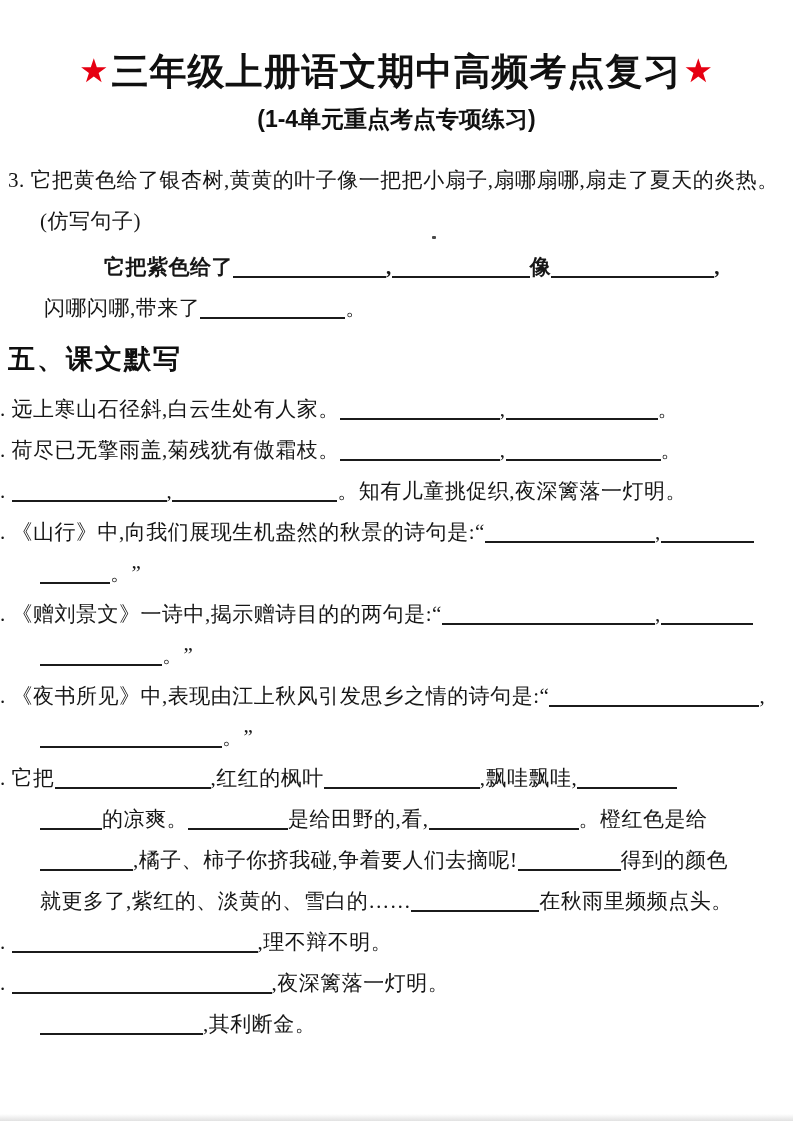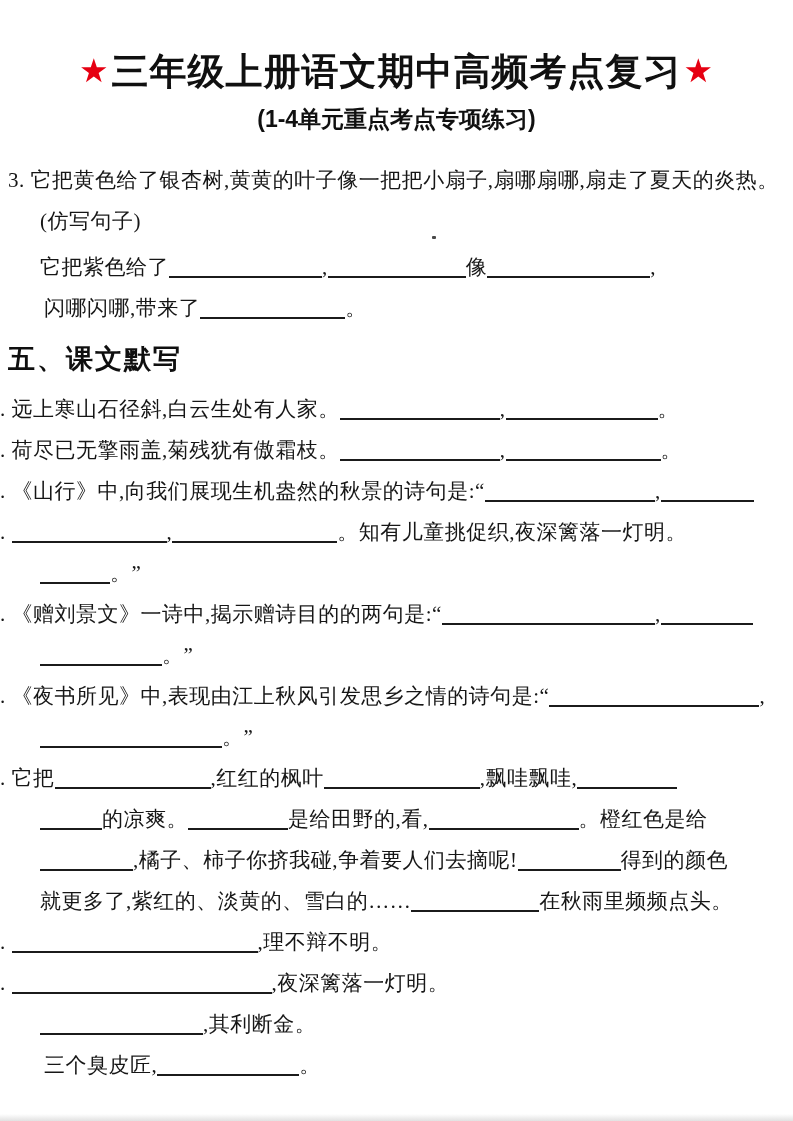--- a/index.html
+++ b/index.html
@@ -47,21 +47,21 @@
   }
   
   .list{margin-top:20px;}
   .list .line{margin-top:15px;}
   .list .line:first-child{margin-top:0;}
   
   .ml13{margin-left:13px;}
   .ml30{}
   .ml40{margin-left:40px;}
   .ml44{margin-left:44px;}
-  .ml80{margin-left:40px;}
+  .ml80{margin-left:104px;font-weight:bold;}
   .mt20{margin-top:20px !important;}
   
   .speck{
     position:absolute;left:432px;top:236px;width:4px;height:3px;
     background:#4a4a4a;border-radius:1px;
   }
   .shadow{
     position:absolute;left:0;bottom:0;width:100%;height:7px;
     background:linear-gradient(to top, rgba(90,90,90,0.18), rgba(90,90,90,0));
   }
@@ -83,33 +83,32 @@
       <div class="line ml40"><span class="txt">(仿写句子)</span></div>
       <div class="line ml80 mt20"><span class="txt">它把紫色给了</span><span class="blank" style="width: 153px;"></span><span class="txt">,</span><span class="blank" style="width: 138px;"></span><span class="txt">像</span><span class="blank" style="width: 163px;"></span><span class="txt">,</span></div>
       <div class="line ml44"><span class="txt">闪哪闪哪,带来了</span><span class="blank" style="width: 145px;"></span><span class="txt">。</span></div>
     </div>
 
   <h2 class="section">五、课文默写</h2>
 
   <div class="list" id="dictation-lines">
       <div class="line ml30"><span class="txt">. 远上寒山石径斜,白云生处有人家。</span><span class="blank" style="width: 160px;"></span><span class="txt">,</span><span class="blank" style="width: 152px;"></span><span class="txt">。</span></div>
       <div class="line ml30"><span class="txt">. 荷尽已无擎雨盖,菊残犹有傲霜枝。</span><span class="blank" style="width: 160px;"></span><span class="txt">,</span><span class="blank" style="width: 155px;"></span><span class="txt">。</span></div>
+      <div class="line ml30"><span class="txt">. </span><span class="blank" style="width: 155px;"></span><span class="txt">,</span><span class="blank" style="width: 165px;"></span><span class="txt">。知有儿童挑促织,夜深篱落一灯明。</span></div>
       <div class="line ml30"><span class="txt">. 《山行》中,向我们展现生机盎然的秋景的诗句是:“</span><span class="blank" style="width: 170px;"></span><span class="txt">,</span><span class="blank" style="width: 93px;"></span></div>
-      <div class="line ml30"><span class="txt">. </span><span class="blank" style="width: 155px;"></span><span class="txt">,</span><span class="blank" style="width: 165px;"></span><span class="txt">。知有儿童挑促织,夜深篱落一灯明。</span></div>
       <div class="line ml40"><span class="blank" style="width: 70px;"></span><span class="txt">。”</span></div>
       <div class="line ml30"><span class="txt">. 《赠刘景文》一诗中,揭示赠诗目的的两句是:“</span><span class="blank" style="width: 213px;"></span><span class="txt">,</span><span class="blank" style="width: 92px;"></span></div>
       <div class="line ml40"><span class="blank" style="width: 122px;"></span><span class="txt">。”</span></div>
       <div class="line ml30"><span class="txt">. 《夜书所见》中,表现由江上秋风引发思乡之情的诗句是:“</span><span class="blank" style="width: 210px;"></span><span class="txt">,</span></div>
       <div class="line ml40"><span class="blank" style="width: 182px;"></span><span class="txt">。”</span></div>
       <div class="line ml30"><span class="txt">. 它把</span><span class="blank" style="width: 156px;"></span><span class="txt">,红红的枫叶</span><span class="blank" style="width: 156px;"></span><span class="txt">,飘哇飘哇,</span><span class="blank" style="width: 100px;"></span></div>
       <div class="line ml40"><span class="blank" style="width: 62px;"></span><span class="txt">的凉爽。</span><span class="blank" style="width: 100px;"></span><span class="txt">是给田野的,看,</span><span class="blank" style="width: 150px;"></span><span class="txt">。橙红色是给</span></div>
       <div class="line ml40"><span class="blank" style="width: 93px;"></span><span class="txt">,橘子、柿子你挤我碰,争着要人们去摘呢!</span><span class="blank" style="width: 103px;"></span><span class="txt">得到的颜色</span></div>
       <div class="line ml40"><span class="txt">就更多了,紫红的、淡黄的、雪白的……</span><span class="blank" style="width: 128px;"></span><span class="txt">在秋雨里频频点头。</span></div>
       <div class="line ml30"><span class="txt">. </span><span class="blank" style="width: 246px;"></span><span class="txt">,理不辩不明。</span></div>
       <div class="line ml30"><span class="txt">. </span><span class="blank" style="width: 260px;"></span><span class="txt">,夜深篱落一灯明。</span></div>
       <div class="line ml40"><span class="blank" style="width: 163px;"></span><span class="txt">,其利断金。</span></div>
-      <div class="line ml44"><span class="txt">三个臭皮匠,</span><span class="blank" style="width: 142px;"></span><span class="txt">。</span></div>
     </div>
 
   <div class="speck"></div>
   <div class="shadow"></div>
 
 </div>
 
 </body></html>

